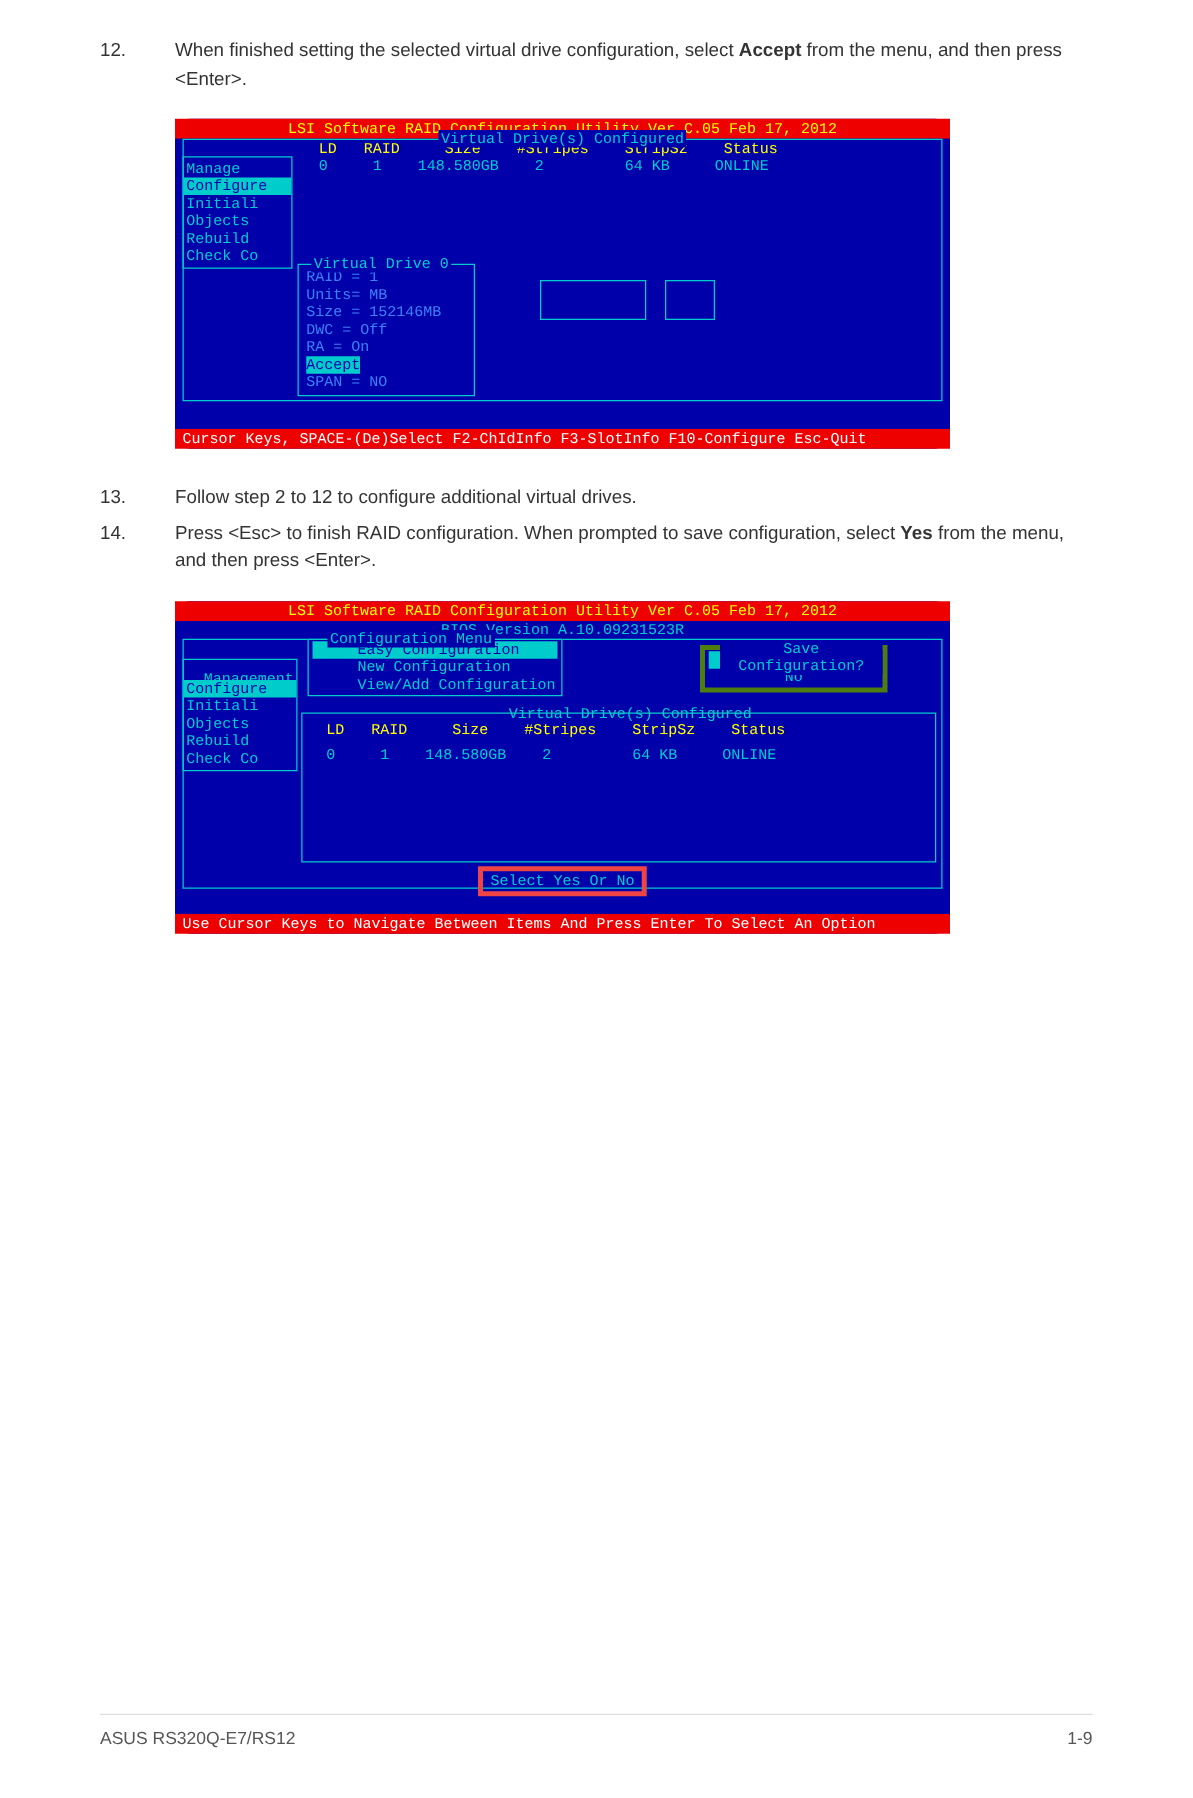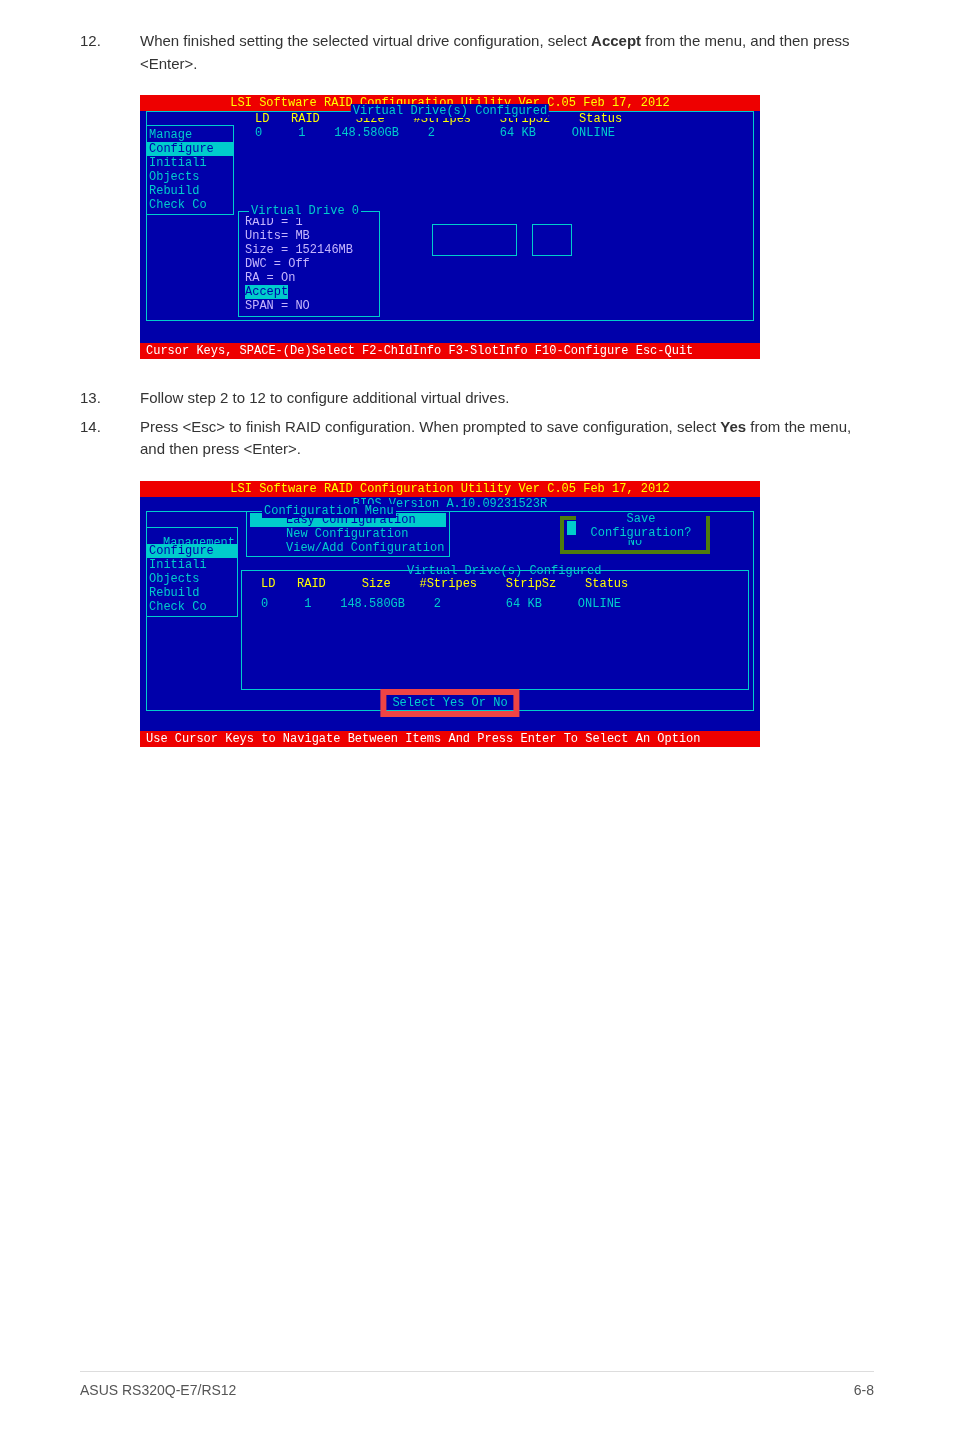--- a/index.html
+++ b/index.html
@@ -110,21 +110,21 @@
     .vd-title-label {
       position: absolute;
       top: -8px;
       left: 10px;
       background: #0000AA;
       color: #00CCCC;
       padding: 0 2px;
       font-size: 12px;
     }
     .vd-line {
-      color: #c4b5fd;
+      color: #3b82f6;
       font-size: 12px;
     }
     .vd-line.highlight {
       background: #00CCCC;
       color: #0000AA;
       display: inline;
     }
     .vd-rect {
       position: absolute;
       left: 285px;
@@ -230,21 +230,21 @@
       top: 16px;
       border: 1px solid #00CCCC;
       width: 92px;
       padding: 2px 0;
     }
     .select-box {
       position: absolute;
       left: 50%;
       transform: translateX(-50%);
       bottom: 14px;
-      border: 6px solid #ef4444;
+      border: 4px solid #ef4444;
       padding: 1px 6px;
       color: #00CCCC;
     }
     .bios-header-row2 {
       color: #FFFF00;
       padding-left: 114px;
       font-size: 12px;
       white-space: pre;
       position: absolute;
       top: 65px;
@@ -371,14 +371,14 @@
       <div><span class="save-item highlight">Yes</span></div>
       <div class="save-item">No</div>
     </div>
     <div class="select-box">Select Yes Or No</div>
   </div>
   <div class="bios-footer">Use Cursor Keys to Navigate Between Items And Press Enter To Select An Option</div>
 </div>
 
 <div class="page-footer">
   <div>ASUS RS320Q-E7/RS12</div>
-  <div>6-8</div>
+  <div>1-9</div>
 </div>
 
 </body></html>

